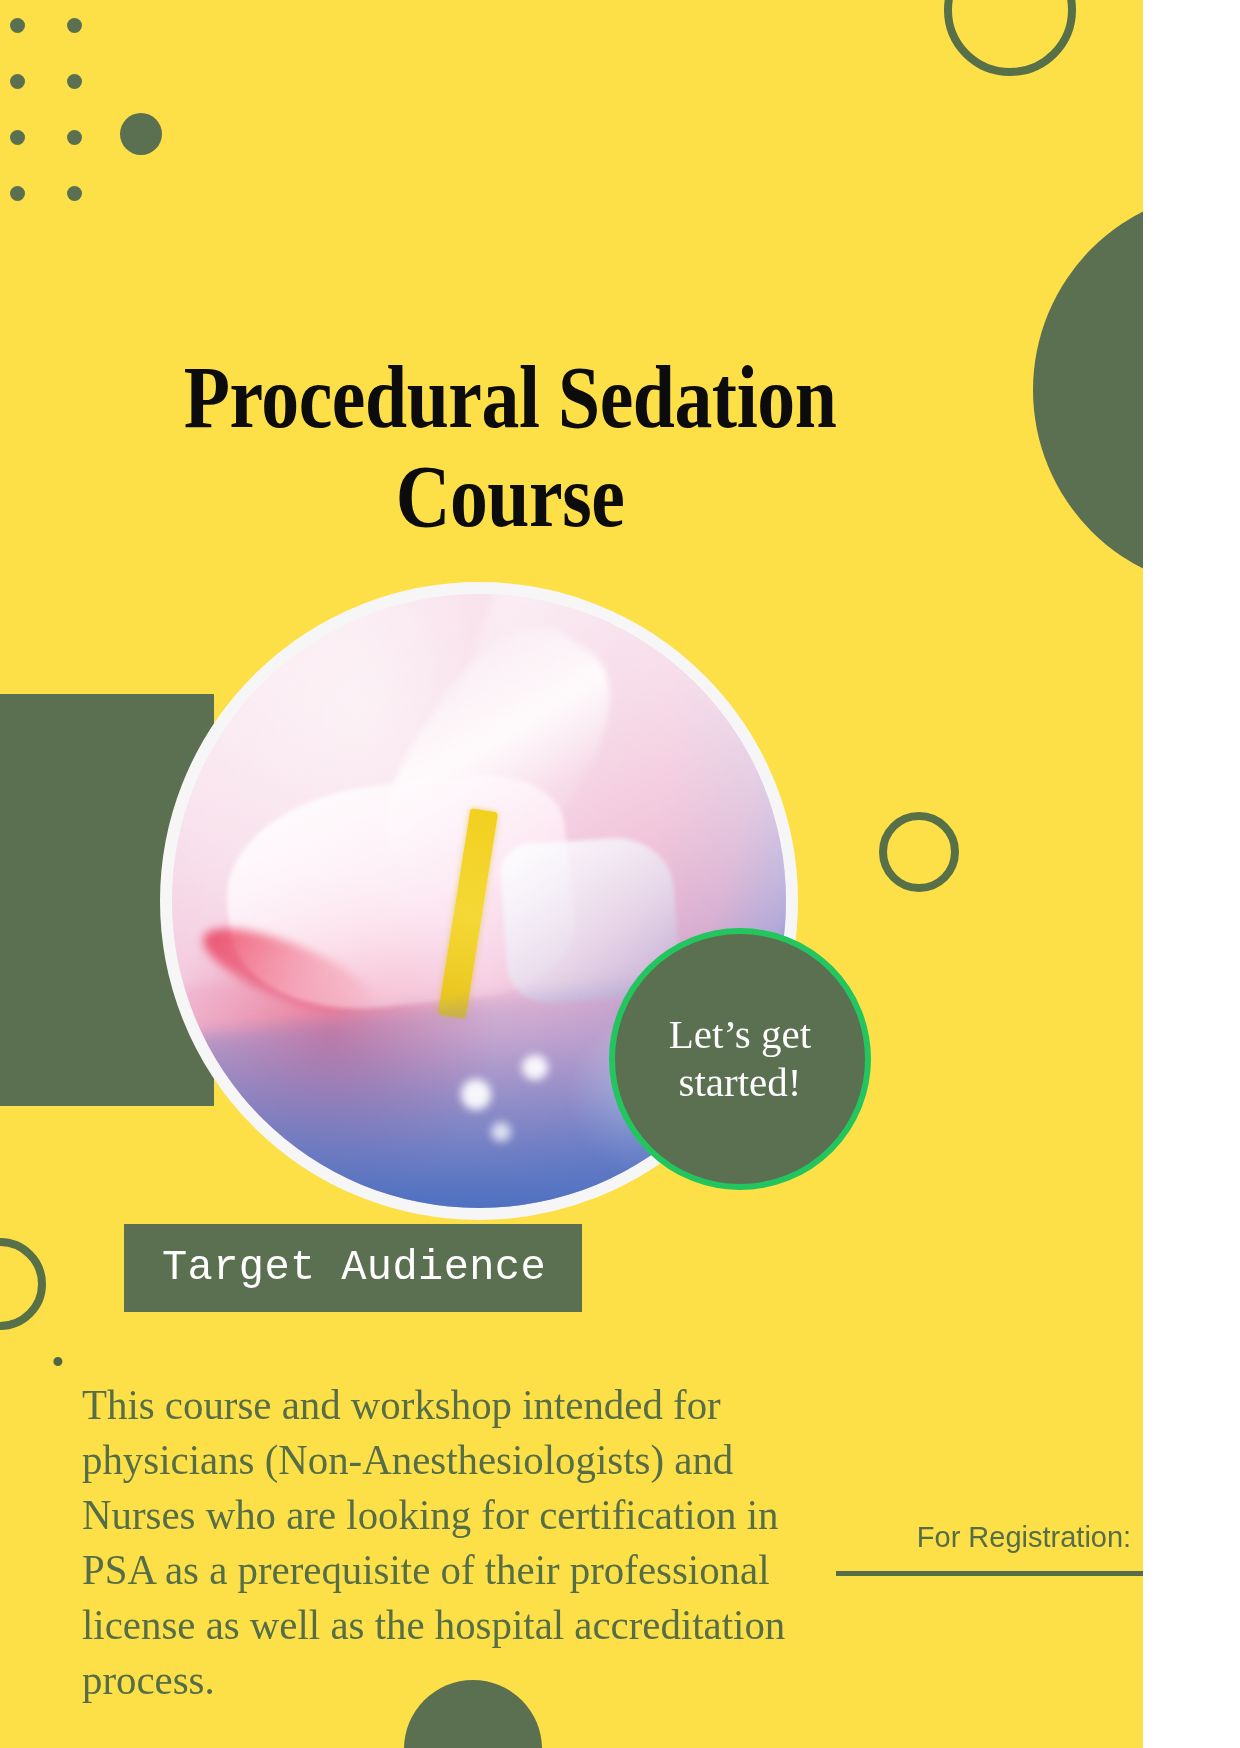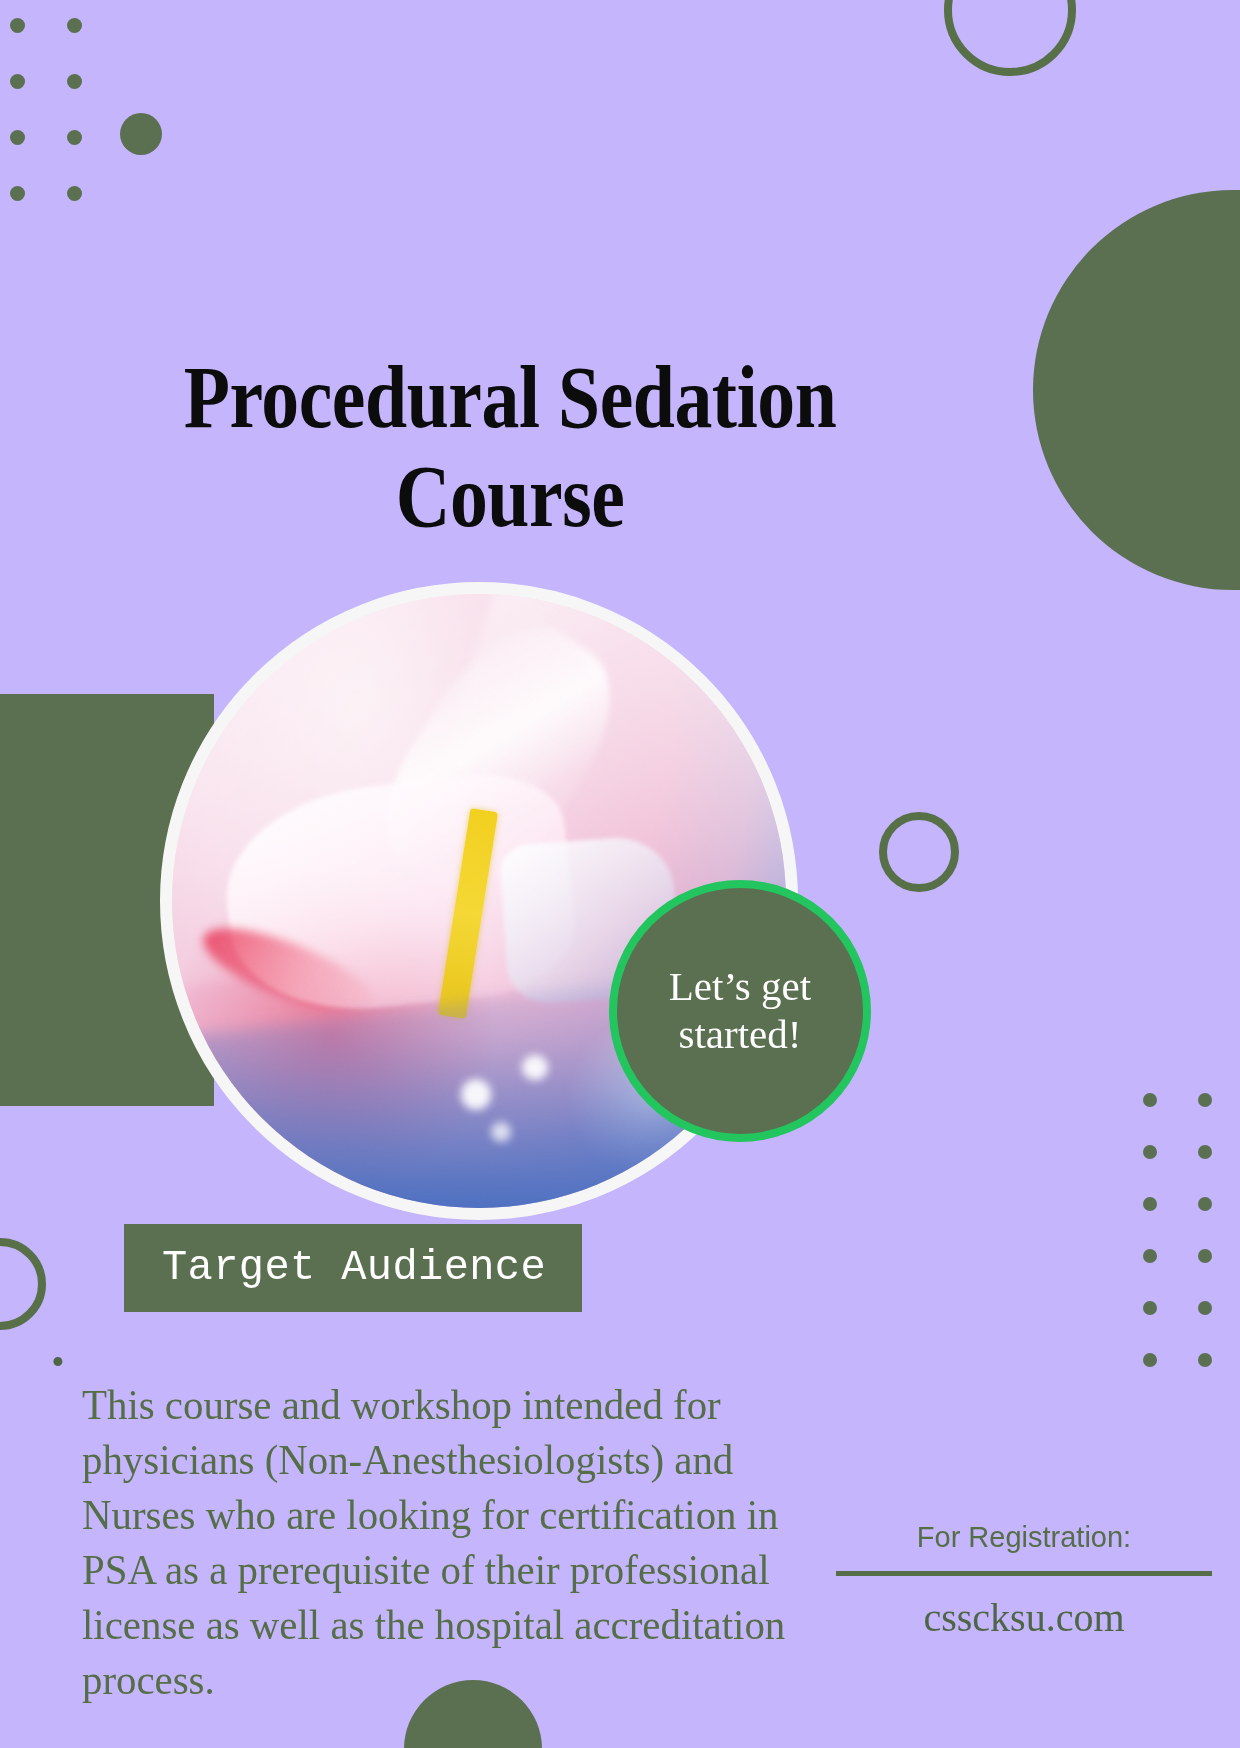--- a/index.html
+++ b/index.html
@@ -6,23 +6,23 @@
     margin: 0;
     padding: 0;
     background: #ffffff;
   }
   body {
     font-family: "Liberation Serif", serif;
   }
 
   #poster {
     position: relative;
-    width: 1240px;
+    width: 1143px;
     height: 1748px;
-    background: #c4b5fd;
+    background: #fde047;
     overflow: hidden;
   }
 
   
   .shape { position: absolute; }
 
   #dot-grid-topleft {
     left: 10px;
     top: 18px;
     display: grid;
@@ -246,26 +246,26 @@
     background: linear-gradient(100deg, rgba(232,38,72,0.75) 0%, rgba(232,38,72,0.25) 60%, rgba(232,38,72,0) 100%);
     transform: rotate(22deg);
     filter: blur(5px);
     border-radius: 50%;
   }
 
   
   #badge {
     position: absolute;
     left: 609px;
-    top: 880px;
+    top: 928px;
     width: 262px;
     height: 262px;
     border-radius: 50%;
     background: #5b7050;
-    border: 8px solid #22c55e;
+    border: 6px solid #22c55e;
     box-sizing: border-box;
     display: flex;
     align-items: center;
     justify-content: center;
   }
   #badge-text {
     color: #ffffff;
     font-family: "Liberation Serif", serif;
     font-size: 41px;
     line-height: 1.16;
@@ -414,16 +414,15 @@
   </div>
 
   <div id="bullet-row">
     <span id="bullet-dot">•</span>
     <p id="body-text">This course and workshop intended for physicians (Non-Anesthesiologists) and Nurses who are looking for certification in PSA as a prerequisite of their professional license as well as the hospital accreditation process.</p>
   </div>
 
   <div id="registration">
     <div id="reg-label">For Registration:</div>
     <div id="reg-rule"></div>
-    <div id="reg-url">csscksu.com</div>
   </div>
 
 </div>
 
 </body></html>

